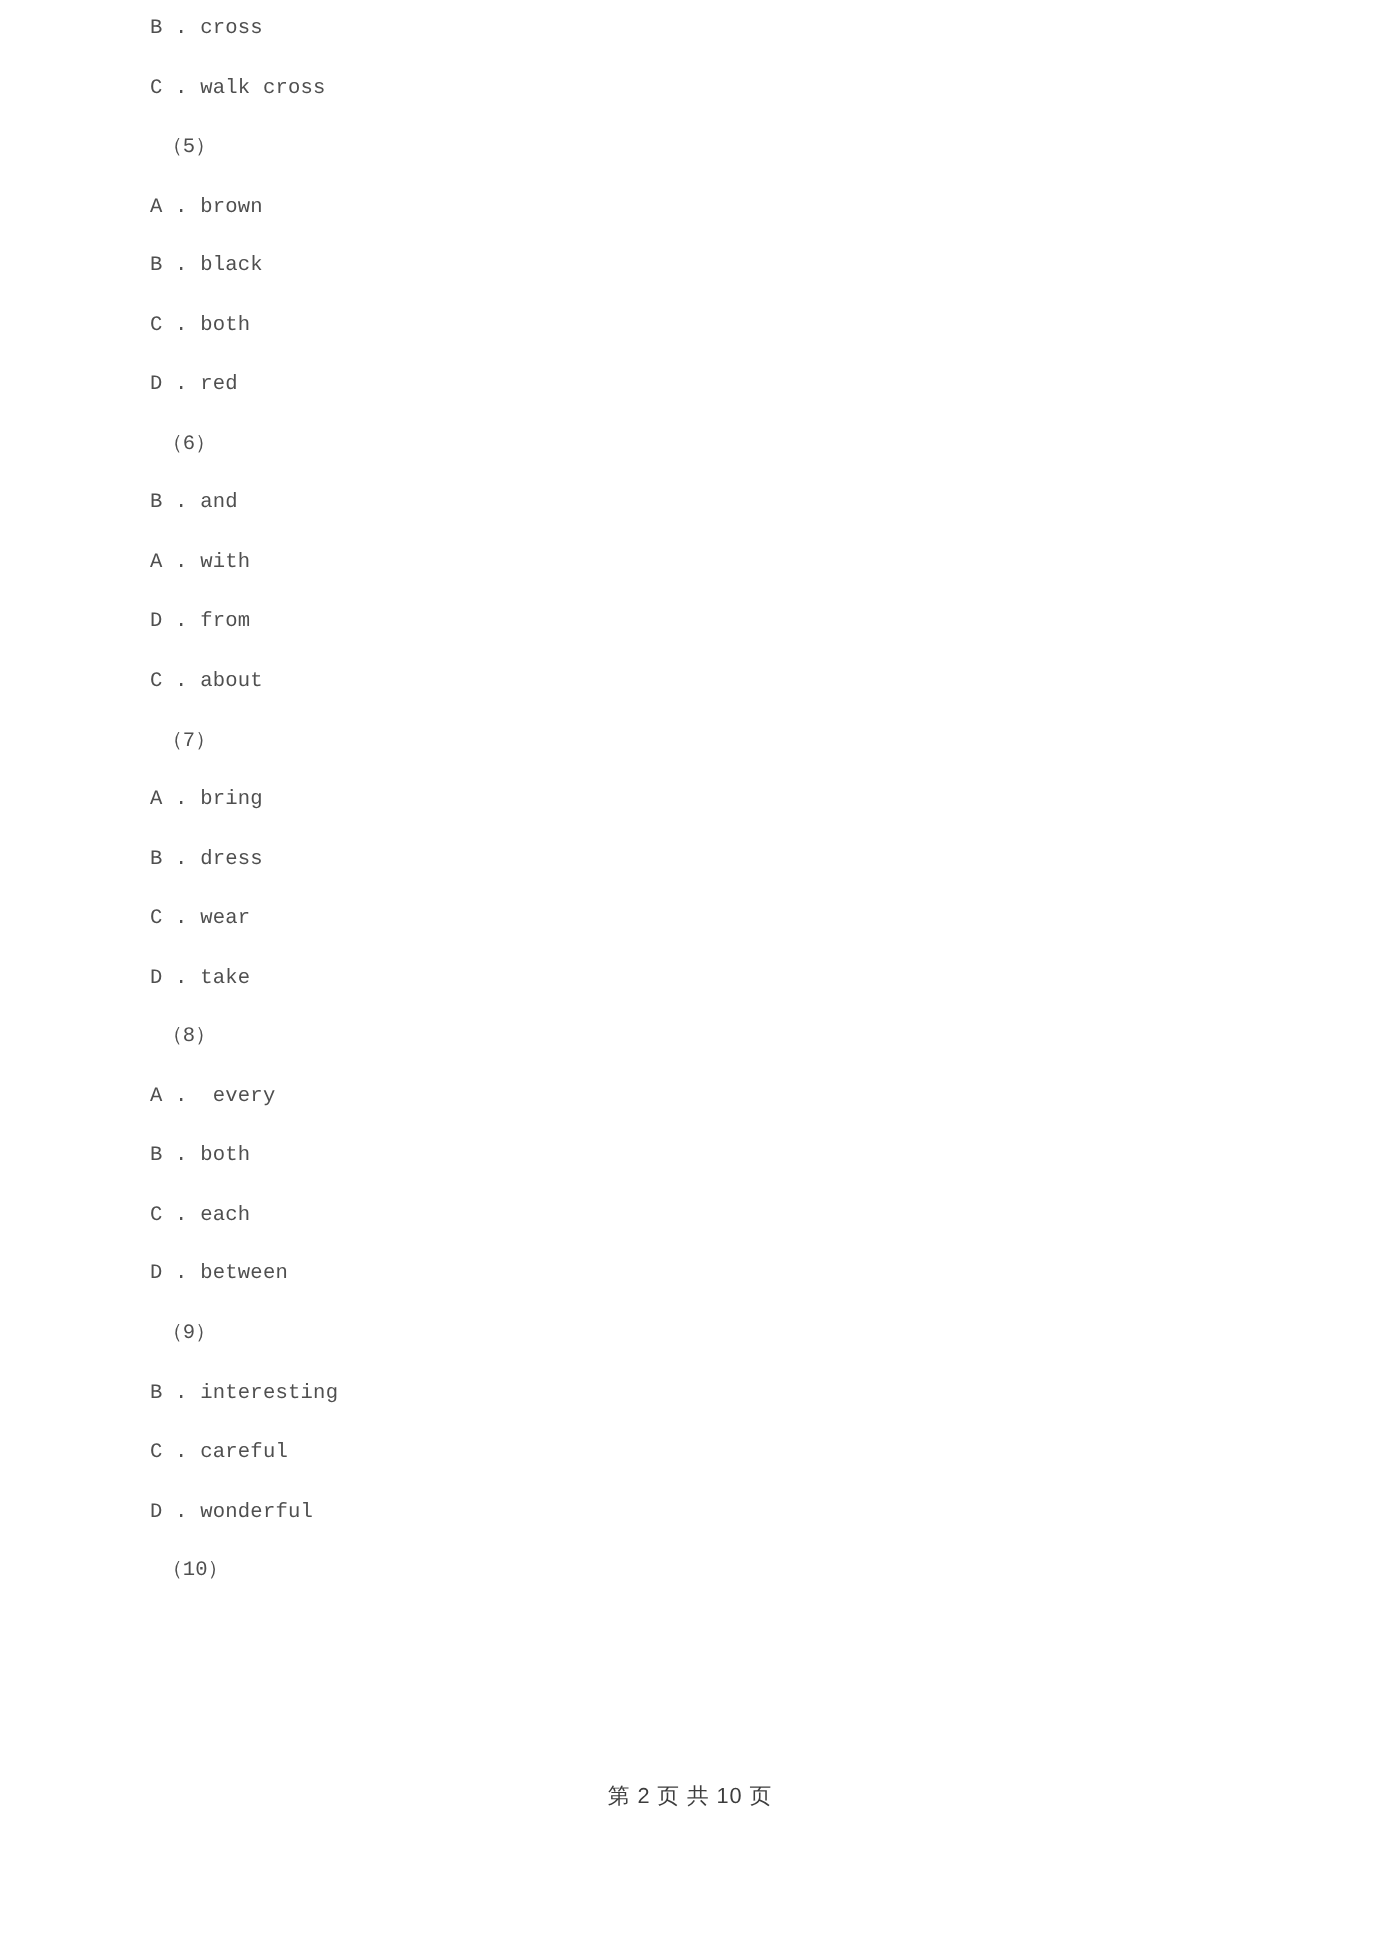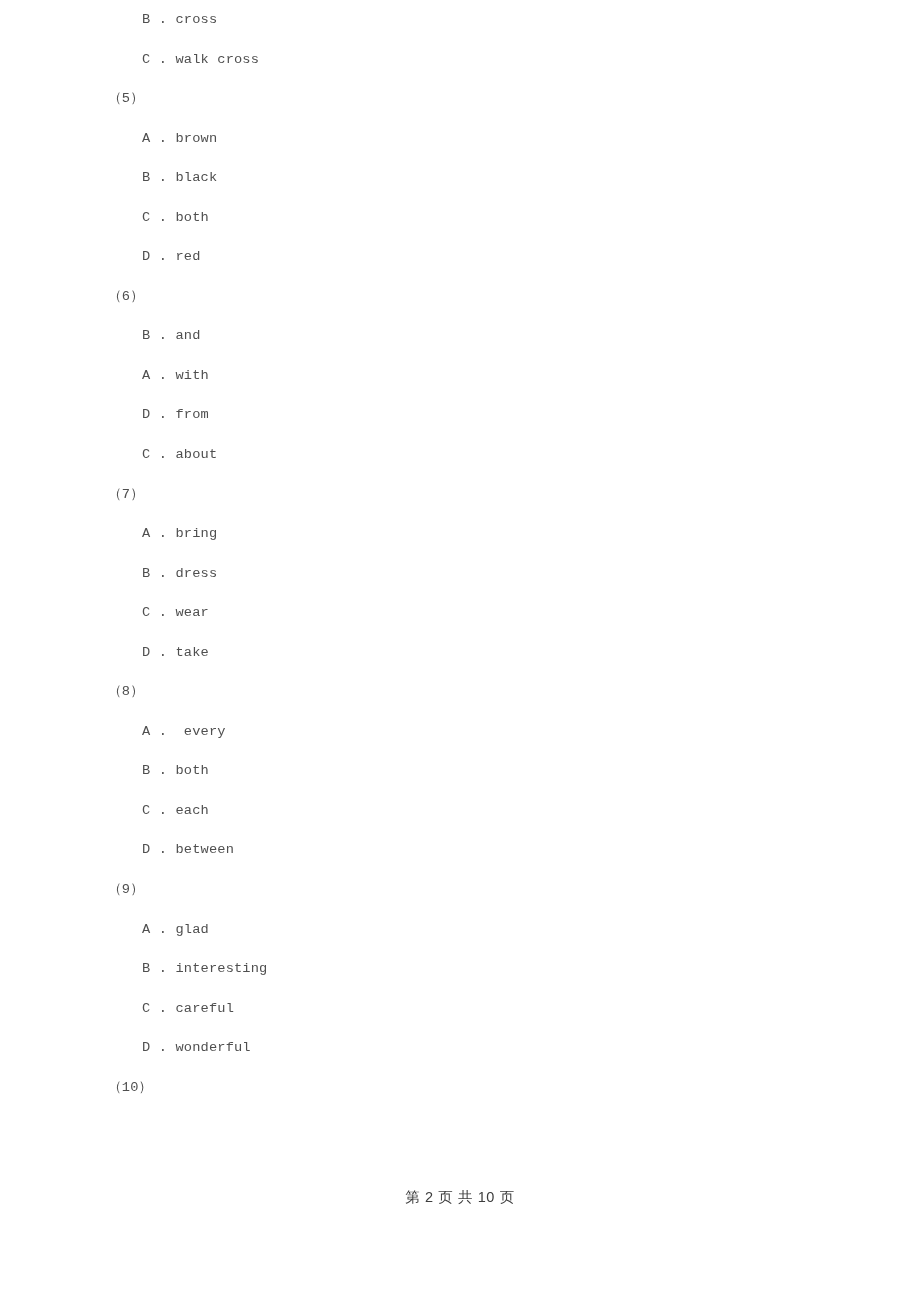--- a/index.html
+++ b/index.html
@@ -30,21 +30,20 @@
     font-size: 13.7px;
     line-height: 39.55px;
     height: 39.55px;
     color: #4f4f4f;
     white-space: pre;
     letter-spacing: 0.15px;
     -webkit-font-smoothing: antialiased;
   }
   .line.option {
     padding-left: 0px;
-    margin-left: 42px;
   }
   .line.qnum {
     padding-left: 8px;
     color: #4f4f4f;
   }
   .footer {
     position: absolute;
     left: 0;
     top: 1188px;
     width: 920px;
@@ -78,21 +77,20 @@
       <div class="line option">A . bring</div>
       <div class="line option">B . dress</div>
       <div class="line option">C . wear</div>
       <div class="line option">D . take</div>
       <div class="line qnum">（8）</div>
       <div class="line option">A .  every</div>
       <div class="line option">B . both</div>
       <div class="line option">C . each</div>
       <div class="line option">D . between</div>
       <div class="line qnum">（9）</div>
-      <div class="line option">A . glad</div>
       <div class="line option">B . interesting</div>
       <div class="line option">C . careful</div>
       <div class="line option">D . wonderful</div>
       <div class="line qnum">（10）</div>
     </div>
 
   <div class="footer">第 2 页 共 10 页</div>
 
 </div>
 

